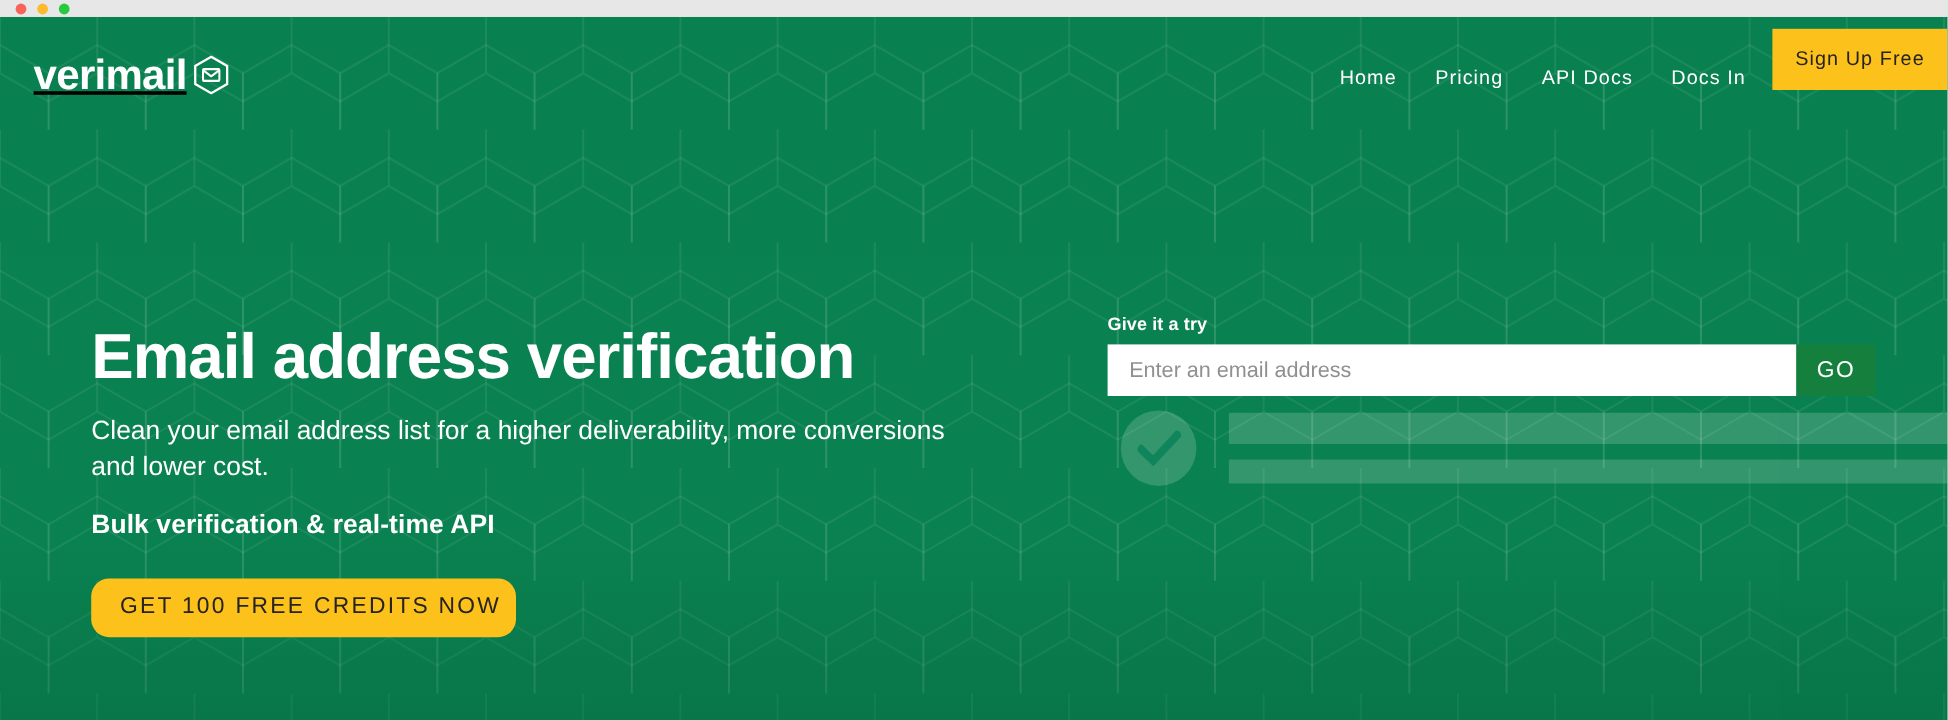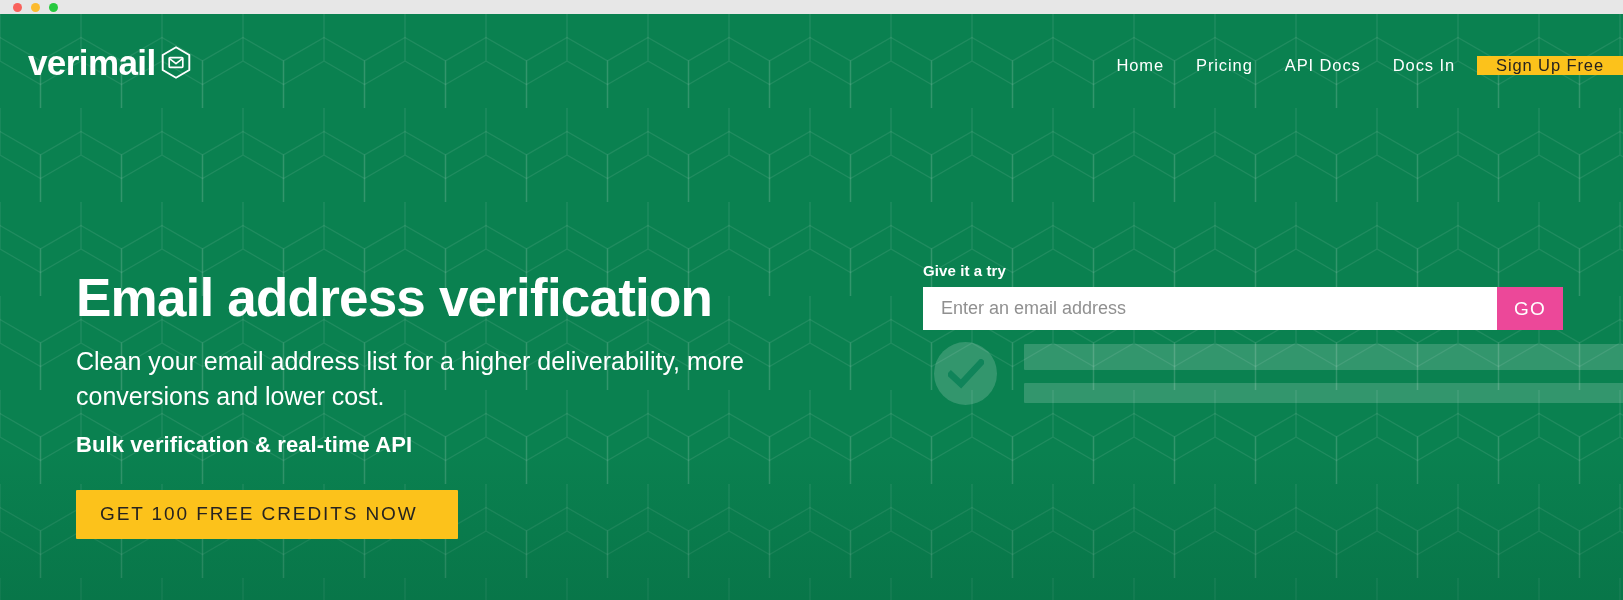--- a/index.html
+++ b/index.html
@@ -46,21 +46,21 @@
   }
 
   
   .header {
     position:absolute; top:14px; left:0;
     width:1623px; height:64px;
     z-index:20;
   }
   .logo {
     position:absolute; left:28px; top:31px;
-    display:flex; align-items:center; gap:5px;
+    display:flex; align-items:center; gap:5px;text-decoration:underline;
   }
   .logo-word {
     color:#ffffff;
     font-size:35px;
     font-weight:700;
     letter-spacing:-.6px;
     line-height:1;
   }
   .logo-mark { display:block; }
 
@@ -73,59 +73,59 @@
     color:#ffffff;
     font-size:16.5px;
     letter-spacing:.9px;
     text-decoration:none;
     padding:0 16px;
     white-space:nowrap;
   }
   .nav a.signup {
     background:#fcc21b;
     color:#262320;
-    padding:0 19px;
+    padding:16px 19px;
     margin-left:6px;
     margin-right:0;
   }
 
   
   .left-col { position:absolute; left:76px; top:270px; width:820px; z-index:10; }
   .headline {
     color:#ffffff;
     font-size:53px;
     font-weight:700;
     letter-spacing:-.8px;
     line-height:1.04;
   }
   .subhead {
     margin-top:19px;
     color:#ffffff;
-    font-size:25px;
+    font-size:22px;
     font-weight:400;
     line-height:1.38;
     max-width:740px;
   }
   .tagline {
     margin-top:19px;
     color:#ffffff;
     font-size:22px;
     font-weight:700;
     letter-spacing:.1px;
   }
   .cta {
     display:inline-block;
     margin-top:32px;
     background:#fcc21b;
     color:#262320;
     font-size:19px;
     letter-spacing:1.9px;
-    padding:13px 40px 14px 24px;
+    padding:13px 12px 14px 24px;
     border:none;
-    border-radius:1px;
+    border-radius:15px;
     cursor:pointer;
     font-family:inherit;
   }
 
   
   .right-col { position:absolute; left:923px; top:262px; width:760px; z-index:10; }
   .try-label {
     color:#ffffff;
     font-size:15px;
     font-weight:700;
@@ -142,21 +142,21 @@
     font-family:inherit;
     font-size:18px;
     color:#333333;
     padding:0 18px;
   }
   .email-input::placeholder { color:#909090; }
   .go-btn {
     flex:0 0 auto;
     height:43px;
     min-width:66px;
-    background:#ec4899;
+    background:#15803d;
     color:#ffffff;
     border:none;
     font-family:inherit;
     font-size:19px;
     letter-spacing:1.3px;
     cursor:pointer;
   }
 
   
   .result {

